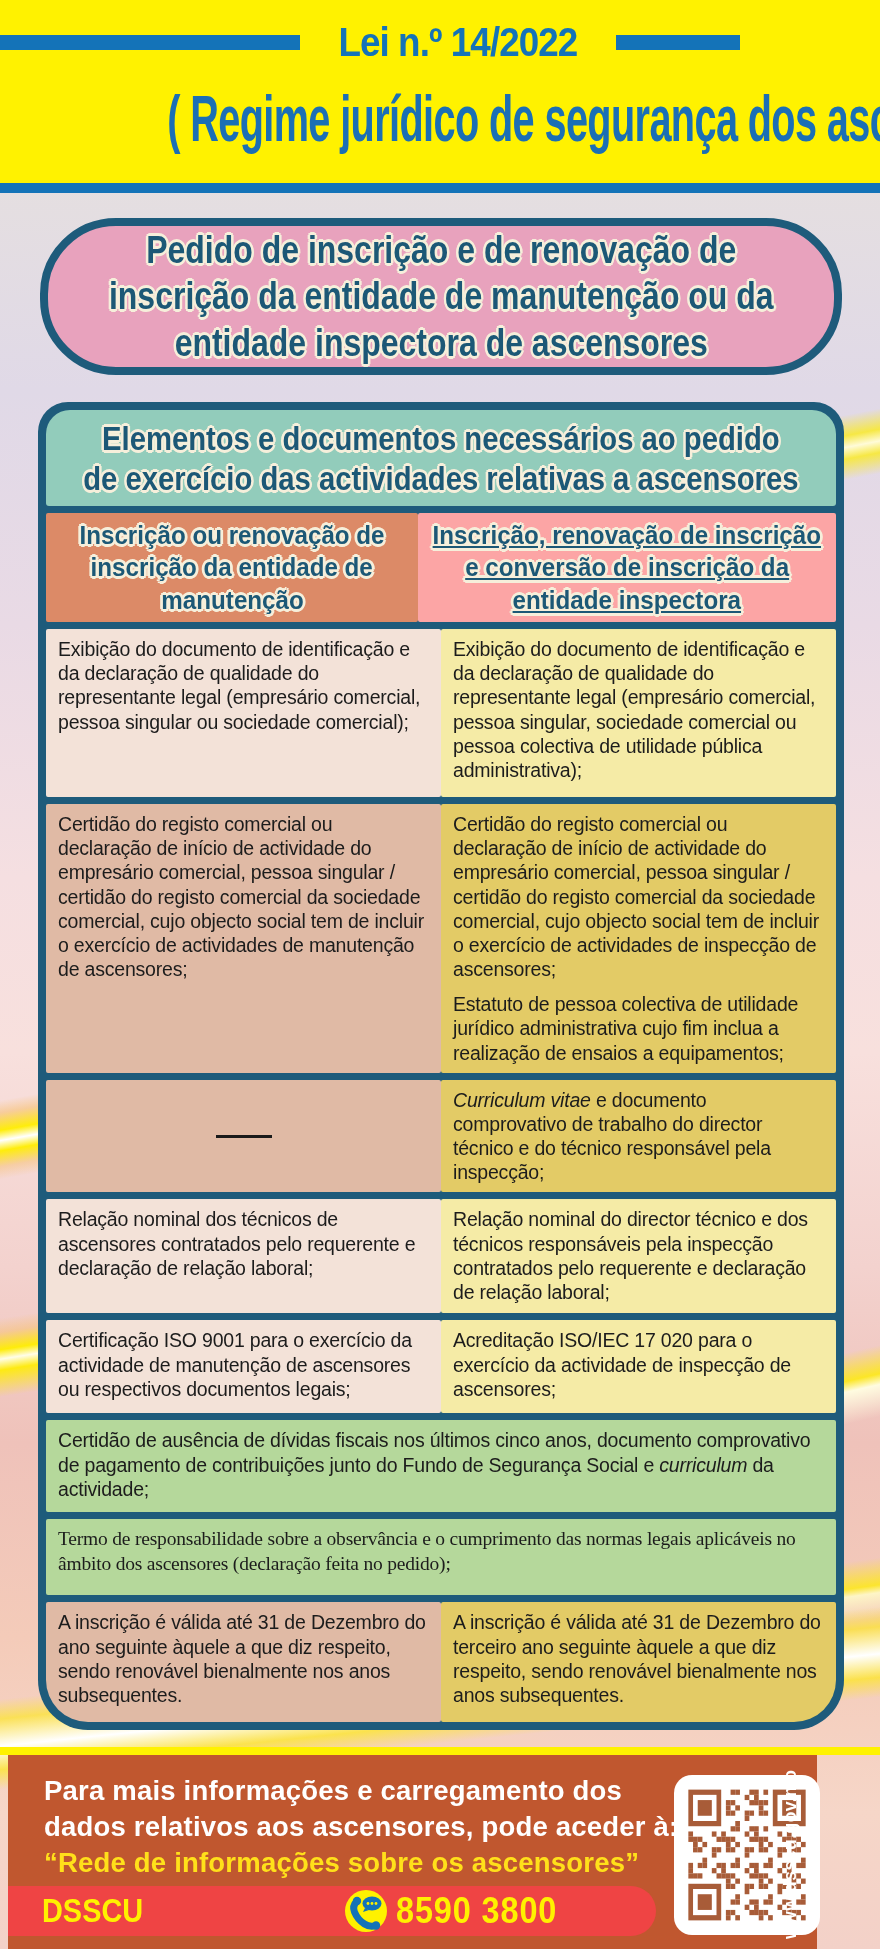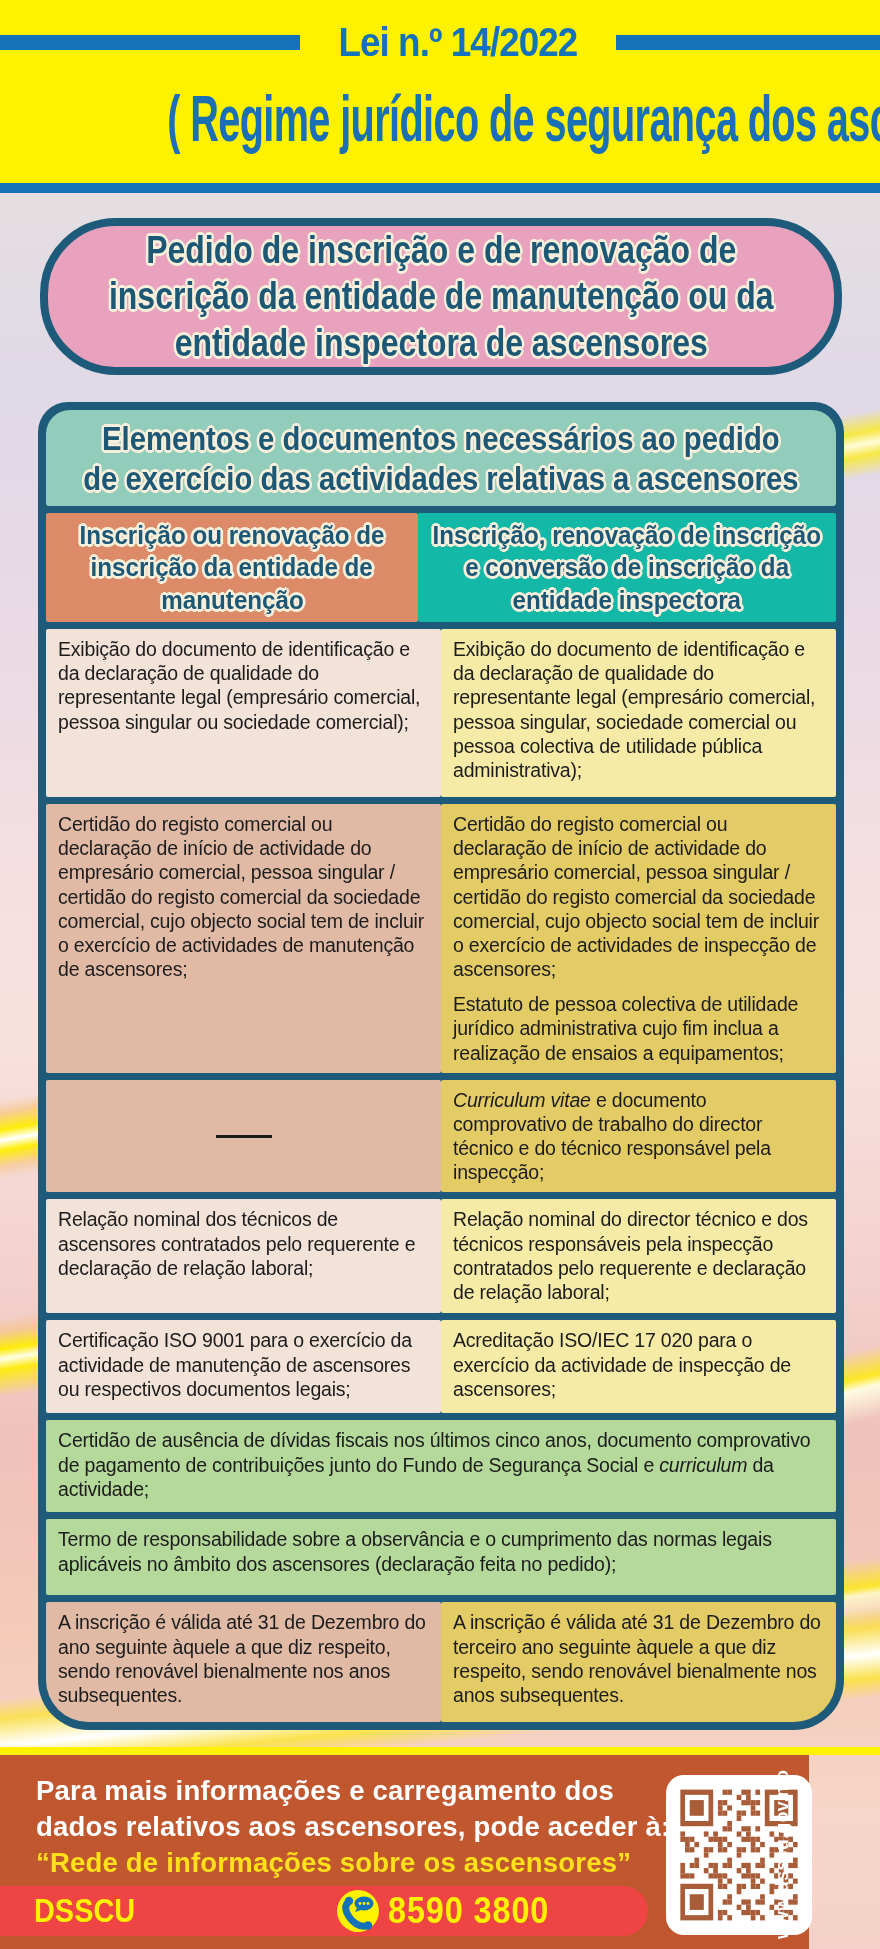--- a/index.html
+++ b/index.html
@@ -18,21 +18,21 @@
   .s3{top:1268px;left:-90px;width:820px;height:78px;transform:rotate(-9deg);
       background:linear-gradient(180deg,rgba(246,188,118,0) 0%,rgba(247,196,122,.6) 18%,rgba(255,238,0,.95) 40%,#FFFDE8 52%,rgba(255,238,0,.9) 66%,rgba(246,188,118,0) 100%);}
   .s4{top:1385px;left:430px;width:560px;height:70px;transform:rotate(-13deg);
       background:linear-gradient(180deg,rgba(255,238,0,0) 0%,rgba(255,238,0,.8) 40%,#FFFCE0 55%,rgba(255,238,0,0) 100%);}
   .s5{top:1650px;left:-60px;width:1060px;height:90px;transform:rotate(-6deg);
       background:linear-gradient(180deg,rgba(255,255,255,0) 0%,rgba(255,238,0,.55) 22%,#FFFFFF 52%,rgba(255,238,0,.6) 78%,rgba(255,255,255,0) 100%);}
   .s6{top:1590px;left:300px;width:700px;height:60px;transform:rotate(-8deg);
       background:linear-gradient(180deg,rgba(255,238,0,0) 0%,rgba(255,238,0,.75) 45%,rgba(255,250,200,.9) 58%,rgba(255,238,0,0) 100%);}
 
   .banner{position:absolute;z-index:2;top:0;left:0;width:880px;height:183px;background:#FFF200;}
-  .law-row{position:absolute;top:35px;left:0;width:880px;height:15px;display:flex;align-items:center;}
+  .law-row{position:absolute;top:35px;left:0;width:740px;height:15px;display:flex;align-items:center;}
   .bar{height:15px;background:#1473B8;}
   .bar.l{width:300px;margin-right:28px;}
   .bar.r{flex:1;margin-left:28px;}
   .law{font-size:40px;font-weight:bold;color:#1473B8;white-space:nowrap;transform:scaleX(.92);letter-spacing:-1px;}
   .banner-title{
     position:absolute;top:82px;left:0;width:880px;text-align:center;white-space:nowrap;
     font-size:64px;font-weight:bold;color:#1B6FB5;letter-spacing:-1px;
     transform:scaleX(.62);transform-origin:50% 50%;
   }
   .blue-strip{position:absolute;z-index:2;top:183px;left:0;width:880px;height:10px;background:#1473B8;}
@@ -55,42 +55,42 @@
     display:flex;flex-direction:column;gap:7px;
   }
   .t-title{background:#92CCBB;border-radius:24px 24px 3px 3px;min-height:96px;
     display:flex;align-items:center;justify-content:center;}
   .tt{transform:scaleX(.86);text-align:center;font-size:34px;font-weight:bold;line-height:1.18;white-space:nowrap;}
   .two{display:grid;grid-template-columns:1fr 1fr;gap:0;}
   .colh{min-height:109px;display:flex;flex-direction:column;align-items:center;justify-content:center;
     font-size:26px;font-weight:bold;line-height:1.25;white-space:nowrap;border-radius:2px;}
   .colh>div{transform:scaleX(.93);}
   .colh.maint{background:#DC8A67;}
-  .colh.insp{background:#14b8a6;}
+  .colh.insp{background:#fca5a5;text-decoration:underline;}
   .cell{box-sizing:border-box;padding:8px 12px;font-size:19.5px;line-height:1.24;color:#1C1C1C;
     letter-spacing:-0.2px;border-radius:2px;}
   .cell p{margin:0;}
   .cell p + p{margin-top:11px;}
   .lp{background:#F3E2D8;}
   .dp{background:#E0BAA5;}
   .ly{background:#F5EBA6;}
   .dy{background:#E3CB66;}
   .green{background:#B5D89B;}
   .it{font-style:italic;}
   .r1{min-height:168px;} .r2{min-height:256px;} .r3{min-height:114px;}
   .r4{min-height:110px;} .r5{min-height:93px;}
-  .g1{min-height:92px;} .g2{min-height:76px;}
+  .g1{min-height:92px;} .g2{min-height:76px;font-family:Liberation Serif, serif;}
   .r8{min-height:120px;}
   .last .dp{border-radius:2px 2px 2px 42px;}
   .last .dy{border-radius:2px 2px 42px 2px;}
   .dashcell{display:flex;align-items:center;justify-content:center;}
   .dash{width:56px;border-top:3.5px solid #1A1A1A;}
 
   .yellow-stripe{position:absolute;z-index:3;top:1747px;left:0;width:880px;height:8px;background:#FFF200;}
-  .footer{position:absolute;z-index:3;top:1755px;left:0;width:809px;height:194px;background:#C0572F;}
+  .footer{position:absolute;z-index:3;top:1755px;left:8px;width:809px;height:194px;background:#C0572F;}
   .f-info{position:absolute;top:18px;left:36px;font-size:27.5px;font-weight:bold;color:#FFFFFF;line-height:1.32;letter-spacing:.2px;}
   .f-net{position:absolute;top:92px;left:36px;font-size:27.5px;font-weight:bold;color:#FFE01A;letter-spacing:.2px;}
   .f-bluebar{position:absolute;top:131px;left:0;width:648px;height:50px;background:#ef4444;border-radius:0 25px 25px 0;}
   .f-org{position:absolute;left:34px;top:5px;font-size:34px;font-weight:bold;color:#FFF100;transform:scaleX(.85);transform-origin:0 50%;letter-spacing:0px;}
   .f-phone-group{position:absolute;left:336px;top:3px;display:flex;align-items:center;gap:8px;}
   .phone-icon{width:44px;height:44px;display:inline-block;}
   .f-phone{font-size:36px;font-weight:bold;color:#FFF100;transform:scaleX(.9);transform-origin:0 50%;letter-spacing:1px;white-space:nowrap;}
   .qr-box{position:absolute;left:666px;top:20px;width:146px;height:160px;background:#FFFFFF;border-radius:18px;
     display:flex;align-items:center;justify-content:center;}
   .f-site{position:absolute;right:16px;top:12px;height:172px;display:flex;align-items:center;

